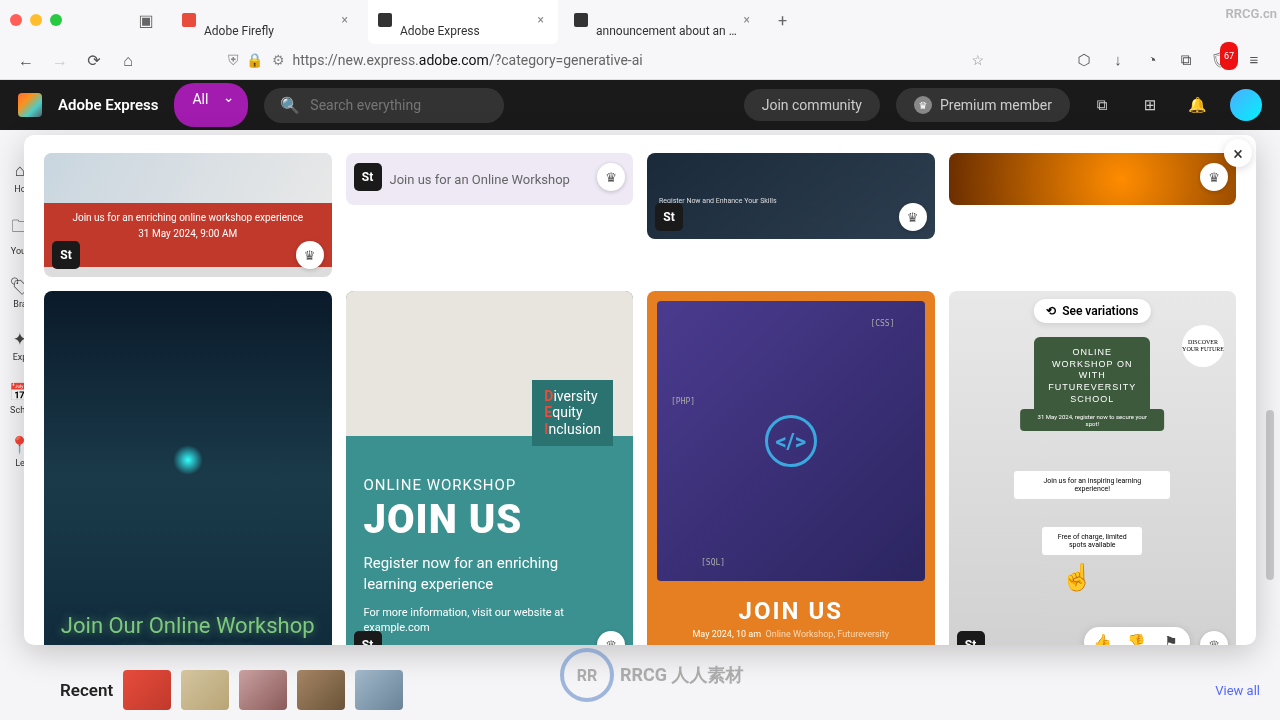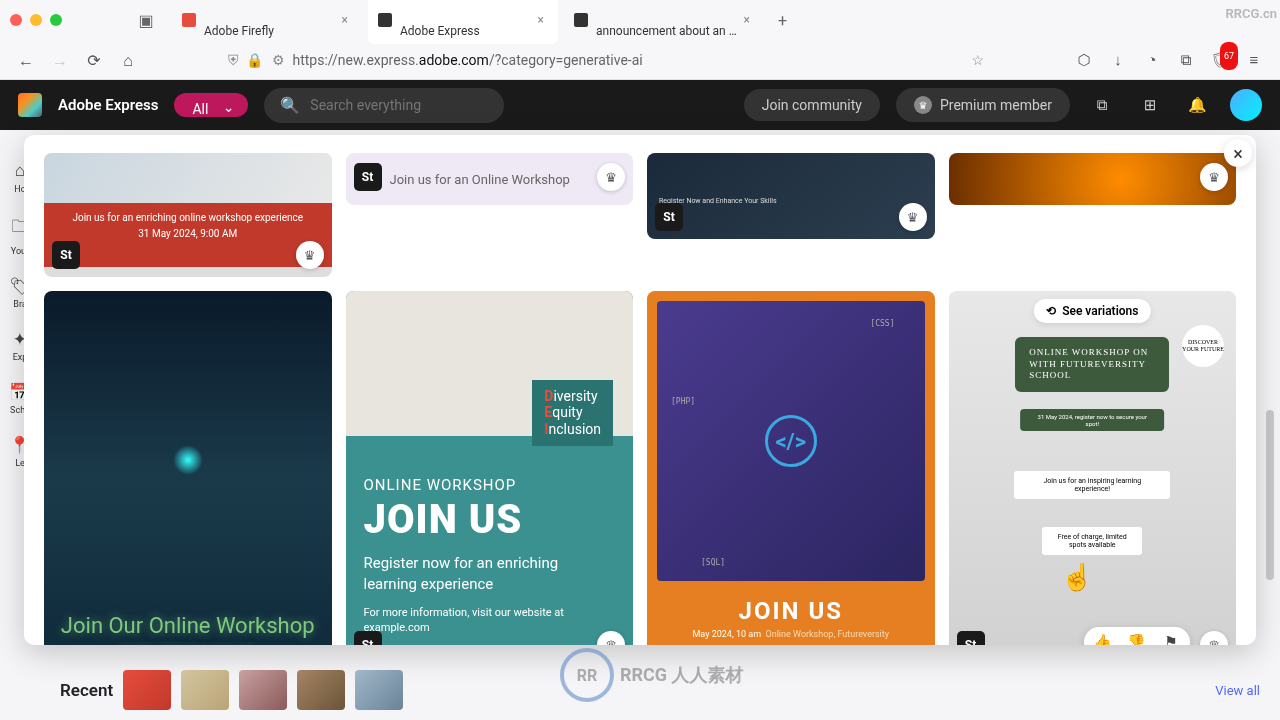--- a/index.html
+++ b/index.html
@@ -32,21 +32,21 @@
     .url-text { font-size: 14px; color: #666; }
     .url-text .domain { color: #111; }
     .toolbar-icon { width: 28px; height: 28px; display: flex; align-items: center; justify-content: center; color: #555; cursor: pointer; font-size: 15px; }
     .badge-icon { position: relative; }
     .badge-count { position: absolute; top: -4px; right: -4px; background: #e11; color: #fff; font-size: 9px; padding: 9px 4px; border-radius: 8px; }
     
     
     .app-header { height: 50px; background: #1a1a1a; display: flex; align-items: center; padding: 0 18px; gap: 16px; }
     .app-logo { width: 24px; height: 24px; background: linear-gradient(135deg, #ff6b35, #f7931e, #4ecdc4, #556270); border-radius: 4px; }
     .app-name { color: #fff; font-weight: 600; font-size: 15px; }
-    .filter-all { background: #be185d; color: #fff; border-radius: 20px; padding: 8px 40px 0 18px; font-size: 14px; position: relative; cursor: pointer; }
+    .filter-all { background: #a21caf; color: #fff; border-radius: 20px; padding: 8px 40px 20px 18px; font-size: 14px; position: relative; cursor: pointer; }
     .filter-all::after { content: "⌄"; position: absolute; right: 14px; top: 6px; }
     .search-box { flex: 1; background: #333; border-radius: 20px; display: flex; align-items: center; padding: 8px 16px; gap: 10px; max-width: 520px; }
     .search-box input { background: transparent; border: none; outline: none; color: #ccc; font-size: 14px; flex: 1; }
     .search-box .sicon { color: #aaa; }
     .hdr-btn { color: #ccc; font-size: 14px; padding: 8px 18px; border-radius: 20px; cursor: pointer; }
     .hdr-btn.join { background: #333; }
     .hdr-btn.premium { background: #333; display: flex; align-items: center; gap: 8px; }
     .crown-small { width: 18px; height: 18px; background: #888; border-radius: 50%; display: flex; align-items: center; justify-content: center; font-size: 10px; color: #fff; }
     .hdr-icon { width: 32px; height: 32px; display: flex; align-items: center; justify-content: center; color: #ccc; cursor: pointer; font-size: 15px; }
     .avatar { width: 32px; height: 32px; border-radius: 50%; background: linear-gradient(135deg, #4facfe, #00f2fe); }
@@ -106,21 +106,21 @@
     .c7-inner { height: 280px; background: linear-gradient(135deg, #4b3b8f, #2b2560); border-radius: 4px; position: relative; }
     .c7-code { position: absolute; top: 50%; left: 50%; width: 52px; height: 52px; border: 3px solid #3ba8e0; border-radius: 50%; transform: translate(-50%,-50%); display: flex; align-items: center; justify-content: center; color: #3ba8e0; font-size: 22px; font-weight: 700; }
     .c7-tag { position: absolute; font-size: 8px; color: #aaa; font-family: monospace; }
     .c7-body { text-align: center; color: #fff; padding: 16px 8px; }
     .c7-join { font-size: 24px; font-weight: 700; letter-spacing: 2px; }
     .c7-sub { font-size: 9px; margin-top: 4px; color: #ffe; }
     
     
     .card-8 { grid-column: 4; grid-row: 2 / span 2; height: 376px; background: linear-gradient(180deg, #e8e8e8, #d0d0d0); position: relative; }
     .c8-see { background: #fff; border-radius: 18px; padding: 5px 12px; font-size: 12px; display: inline-flex; align-items: center; gap: 6px; position: absolute; top: 8px; left: 50%; transform: translateX(-50%); box-shadow: 0 2px 6px rgba(0,0,0,0.1); z-index: 5; font-weight: 600; }
-    .c8-banner { position: absolute; top: 46px; left: 50%; transform: translateX(-50%); background: #3d5a3d; color: #fff; padding: 10px 14px; border-radius: 6px; text-align: left; font-size: 9px; font-family: Liberation Serif, serif; letter-spacing: 1px; line-height: 1.3; width: 154px; }
+    .c8-banner { position: absolute; top: 46px; left: 50%; transform: translateX(-50%); background: #3d5a3d; color: #fff; padding: 10px 14px; border-radius: 6px; text-align: center; font-size: 9px; font-family: Liberation Sans, sans-serif; letter-spacing: 1px; line-height: 1.3; width: 116px; }
     .c8-discover { position: absolute; top: 34px; right: 12px; width: 42px; height: 42px; background: #fff; border-radius: 50%; display: flex; align-items: center; justify-content: center; font-size: 6px; text-align: center; line-height: 1.1; font-family: Georgia, serif; }
     .c8-date { position: absolute; top: 118px; left: 50%; transform: translateX(-50%); background: #3d5a3d; color: #fff; padding: 4px 10px; border-radius: 4px; font-size: 6px; text-align: center; }
     .c8-box1 { position: absolute; top: 180px; left: 50%; transform: translateX(-50%); background: #fff; padding: 6px 12px; border-radius: 3px; font-size: 7px; text-align: center; width: 156px; }
     .c8-box2 { position: absolute; top: 236px; left: 50%; transform: translateX(-50%); background: #fff; padding: 6px 12px; border-radius: 3px; font-size: 7px; text-align: center; width: 100px; }
     .c8-actions { position: absolute; bottom: 10px; right: 46px; background: #fff; border-radius: 20px; padding: 4px 8px; display: flex; gap: 12px; box-shadow: 0 2px 8px rgba(0,0,0,0.15); z-index: 4; }
     .c8-act-btn { width: 22px; height: 22px; display: flex; align-items: center; justify-content: center; color: #444; cursor: pointer; font-size: 15px; }
     
     
     .recent-strip { position: absolute; bottom: 10px; left: 60px; right: 20px; display: flex; align-items: center; gap: 10px; }
     .recent-label { font-size: 17px; font-weight: 600; color: #222; }

